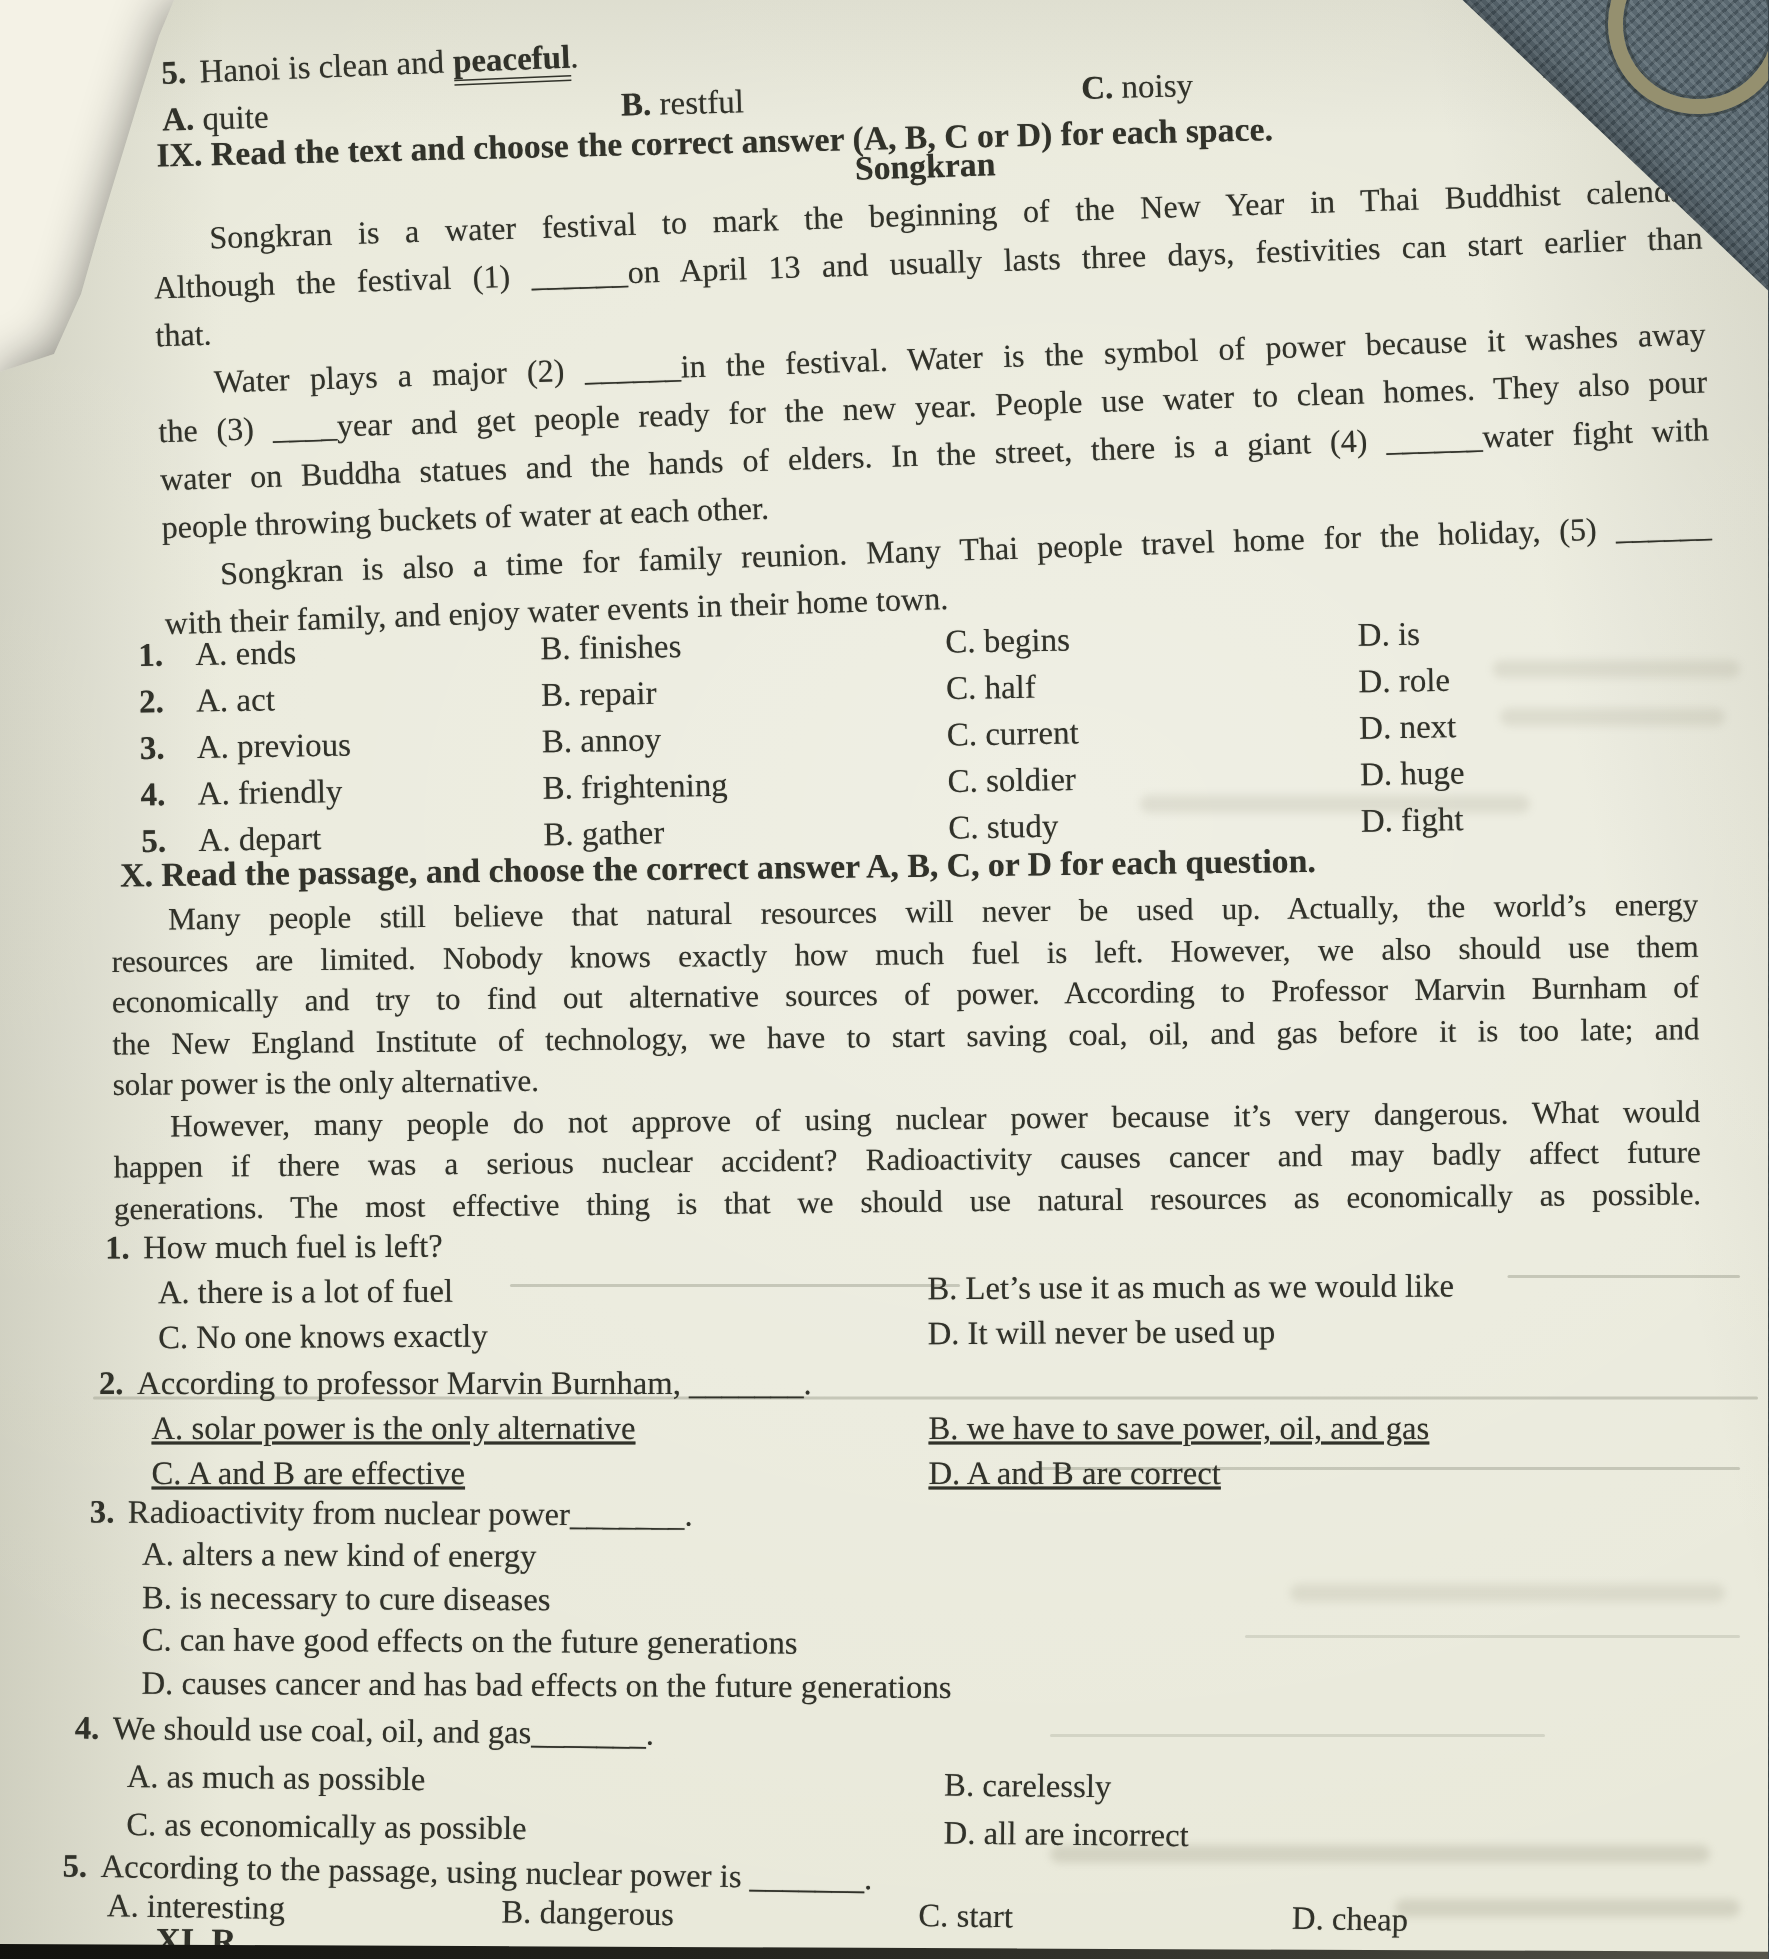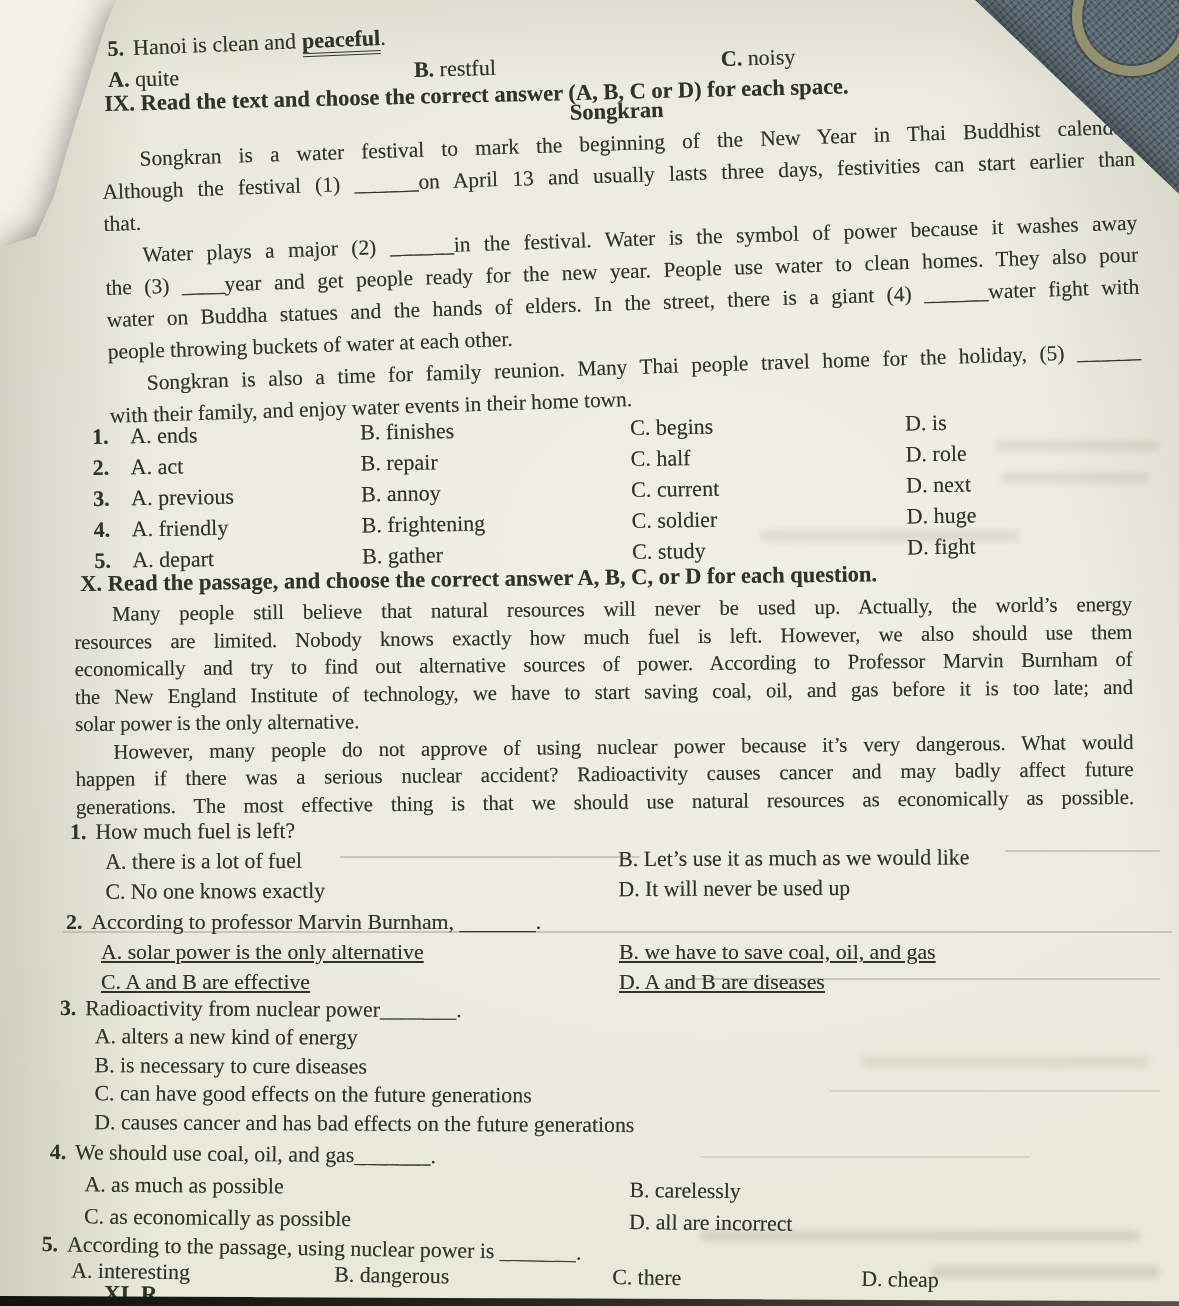--- a/index.html
+++ b/index.html
@@ -193,23 +193,23 @@
         <span>D. It will never be used up</span>
       </div>
     </div>
 
     <div class="t xq blk-xq2">
       <div class="stem">
         <b class="num">2.</b><span>According to professor Marvin Burnham, _______.</span>
       </div>
       <div class="optgrid">
         <span>A. solar power is the only alternative</span>
-        <span>B. we have to save coal, oil, and gas</span>
+        <span>B. we have to save power, oil, and gas</span>
         <span>C. A and B are effective</span>
-        <span>D. A and B are diseases</span>
+        <span>D. A and B are correct</span>
       </div>
     </div>
 
     <div class="t xq blk-xq3">
       <div class="stem">
         <b class="num">3.</b><span>Radioactivity from nuclear power_______.</span>
       </div>
       <div class="optcol">A. alters a new kind of energy</div>
       <div class="optcol">B. is necessary to cure diseases</div>
       <div class="optcol">C. can have good effects on the future generations</div>
@@ -227,21 +227,21 @@
         <span>D. all are incorrect</span>
       </div>
     </div>
 
     <div class="t xq blk-xq5">
       <div class="stem">
         <b class="num">5.</b><span>According to the passage, using nuclear power is _______.</span>
       </div>
       <span class="rowopt" style="left:30px">A. interesting</span>
       <span class="rowopt" style="left:293px">B. dangerous</span>
-      <span class="rowopt" style="left:571px;top:28px">C. there</span>
+      <span class="rowopt" style="left:571px;top:28px">C. start</span>
       <span class="rowopt" style="left:820px;top:26px">D. cheap</span>
     </div>
 
     <div class="t blk-footer">XI. R</div>
     <div class="bottombar"></div>
 
   </div>
   </div>
 </div>
 

